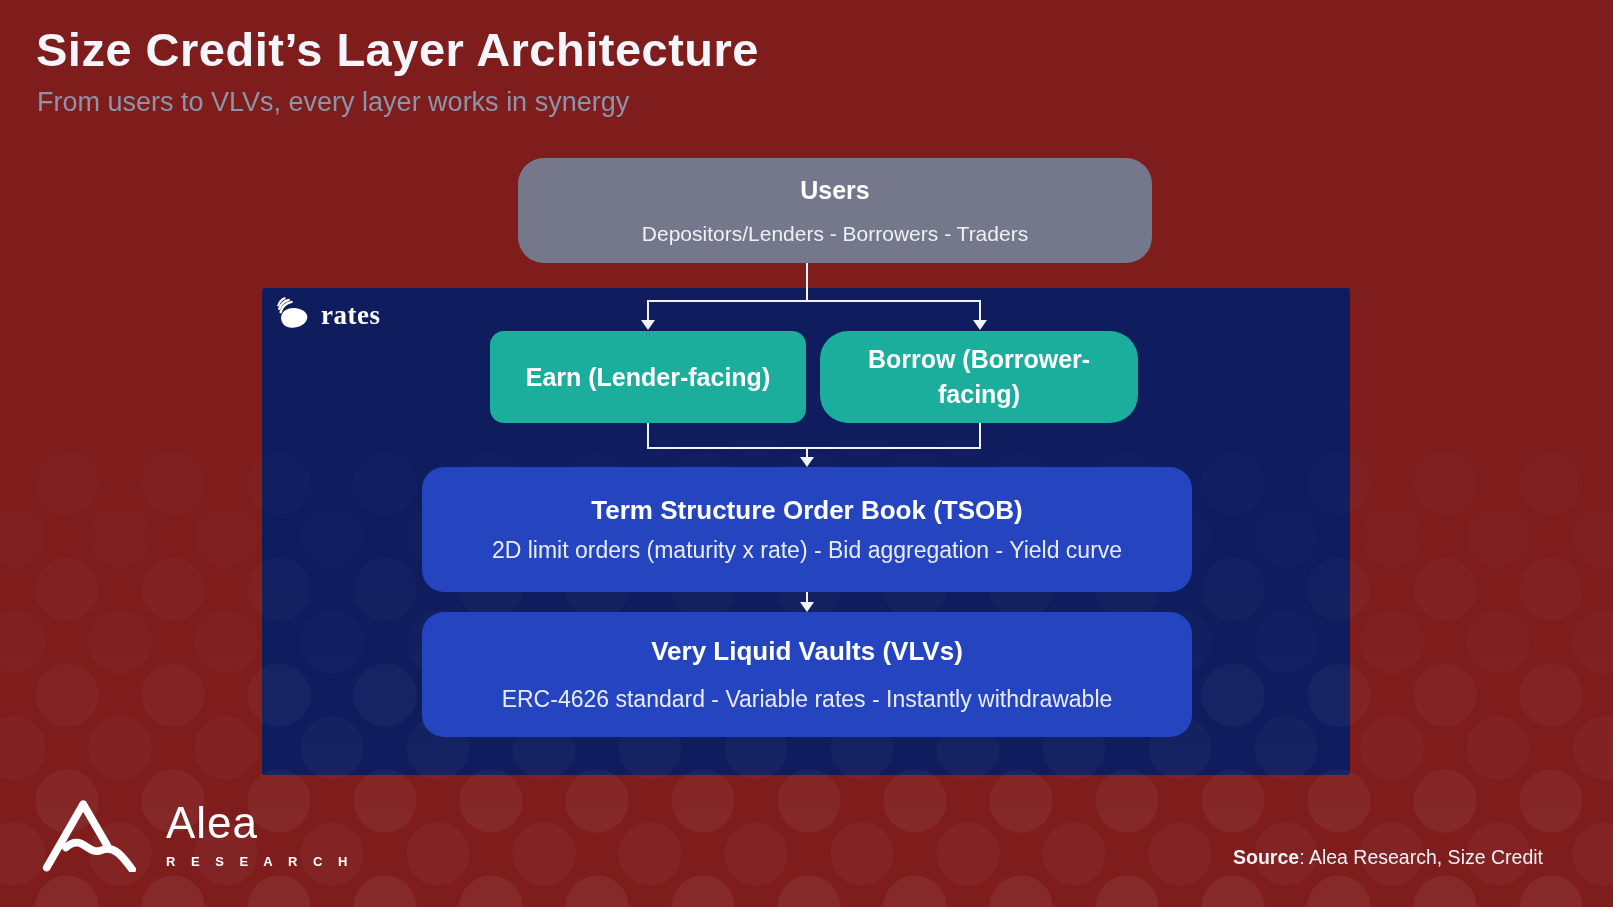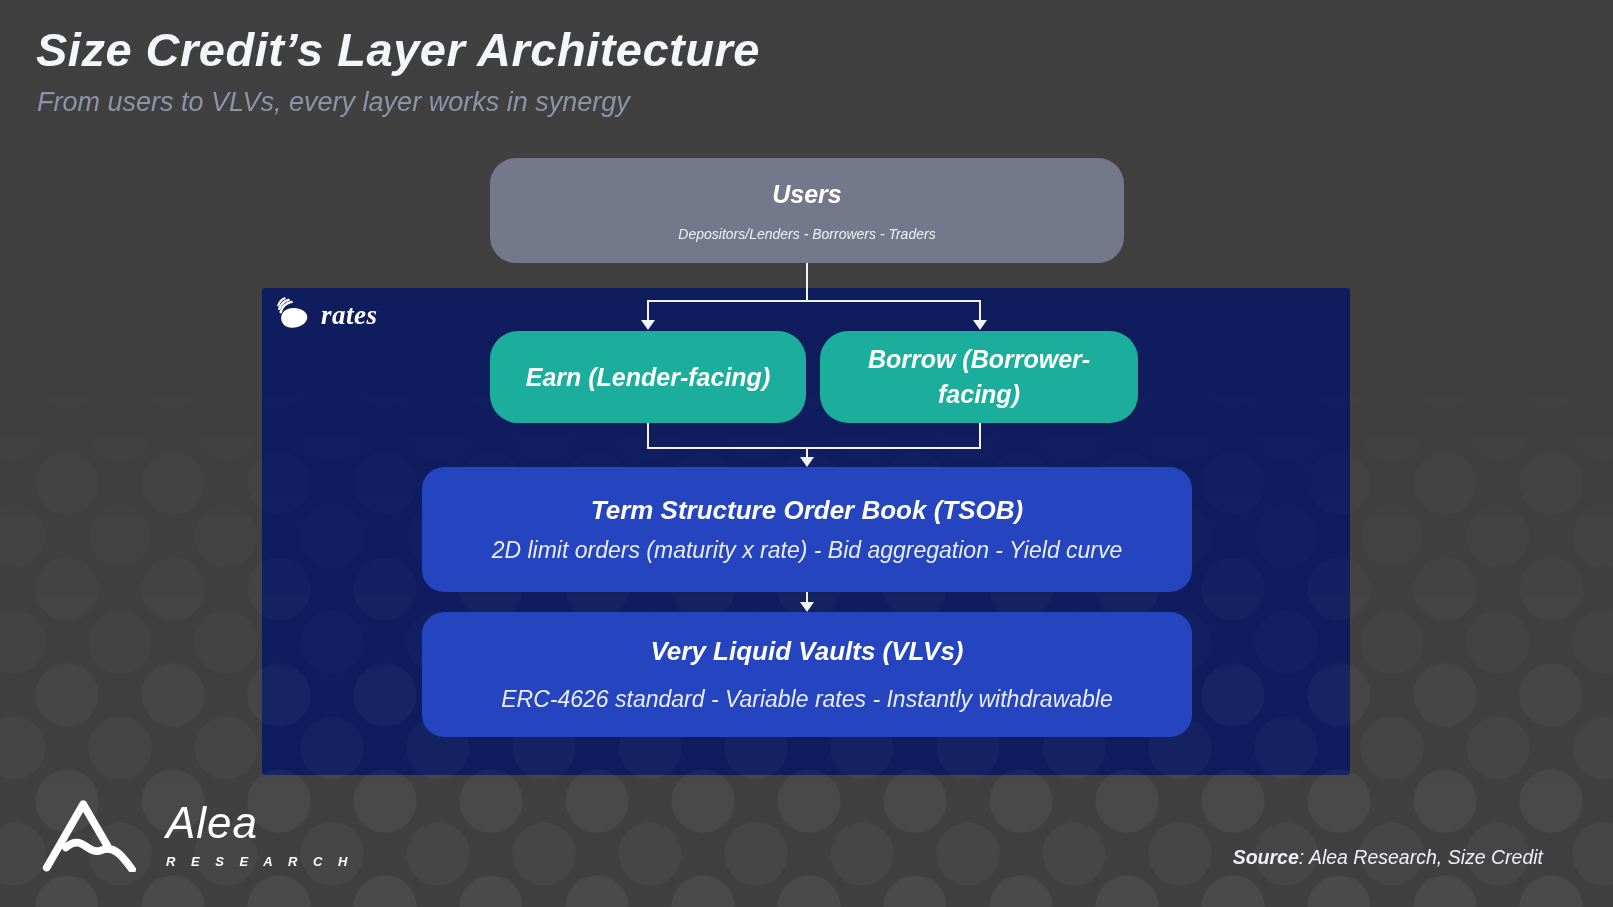--- a/index.html
+++ b/index.html
@@ -1,21 +1,20 @@
 <!DOCTYPE html>
 <html><head>
 <meta charset="utf-8">
 <style>
   html,body{margin:0;padding:0;background:#041047;}
   .canvas{
     position:relative;width:1613px;height:907px;overflow:hidden;
-    background:#404040;
+    background:#7f1d1d;
     font-family:"Liberation Sans",sans-serif;
     color:#f4f6fb;
-    font-style:italic;
   }
   
   .dots{
     position:absolute;inset:0;pointer-events:none;
     background-image:
       radial-gradient(circle at center, rgba(255,255,255,0.055) 0 31px, transparent 32px),
       radial-gradient(circle at center, rgba(255,255,255,0.035) 0 31px, transparent 32px);
     background-size:106px 106px,106px 106px;
     background-position:14px 6px,67px 59px;
     -webkit-mask-image:linear-gradient(180deg, rgba(0,0,0,0) 0%, rgba(0,0,0,0.06) 40%, rgba(0,0,0,0.45) 70%, rgba(0,0,0,0.95) 92%, #000 100%);
@@ -42,27 +41,27 @@
   }
   
   .node{
     position:absolute;display:flex;flex-direction:column;
     align-items:center;justify-content:center;text-align:center;
     box-sizing:border-box;
   }
   .node .node-title{font-weight:bold;color:#ffffff;}
   .node .node-sub{color:#e9ecf5;}
   .users-box{
-    left:490px;top:158px;width:634px;height:105px;border-radius:26px;
+    left:518px;top:158px;width:634px;height:105px;border-radius:26px;
     background:#75788a;gap:17px;padding:10px 12px;
   }
   .users-box .node-title{font-size:25px;}
-  .users-box .node-sub{font-size:14px;color:#eef0f6;text-align:center;}
+  .users-box .node-sub{font-size:21px;color:#eef0f6;text-align:center;}
   .earn-box{
-    left:490px;top:331px;width:316px;height:92px;border-radius:28px;
+    left:490px;top:331px;width:316px;height:92px;border-radius:14px;
     background:#1cae9c;
   }
   .borrow-box{
     left:820px;top:331px;width:318px;height:92px;border-radius:28px;
     background:#1cae9c;
   }
   .earn-box .node-title,.borrow-box .node-title{font-size:25px;line-height:1.4;}
   .borrow-box .node-title{max-width:268px;}
   .tsob-box{
     left:422px;top:467px;width:770px;height:125px;border-radius:22px;

